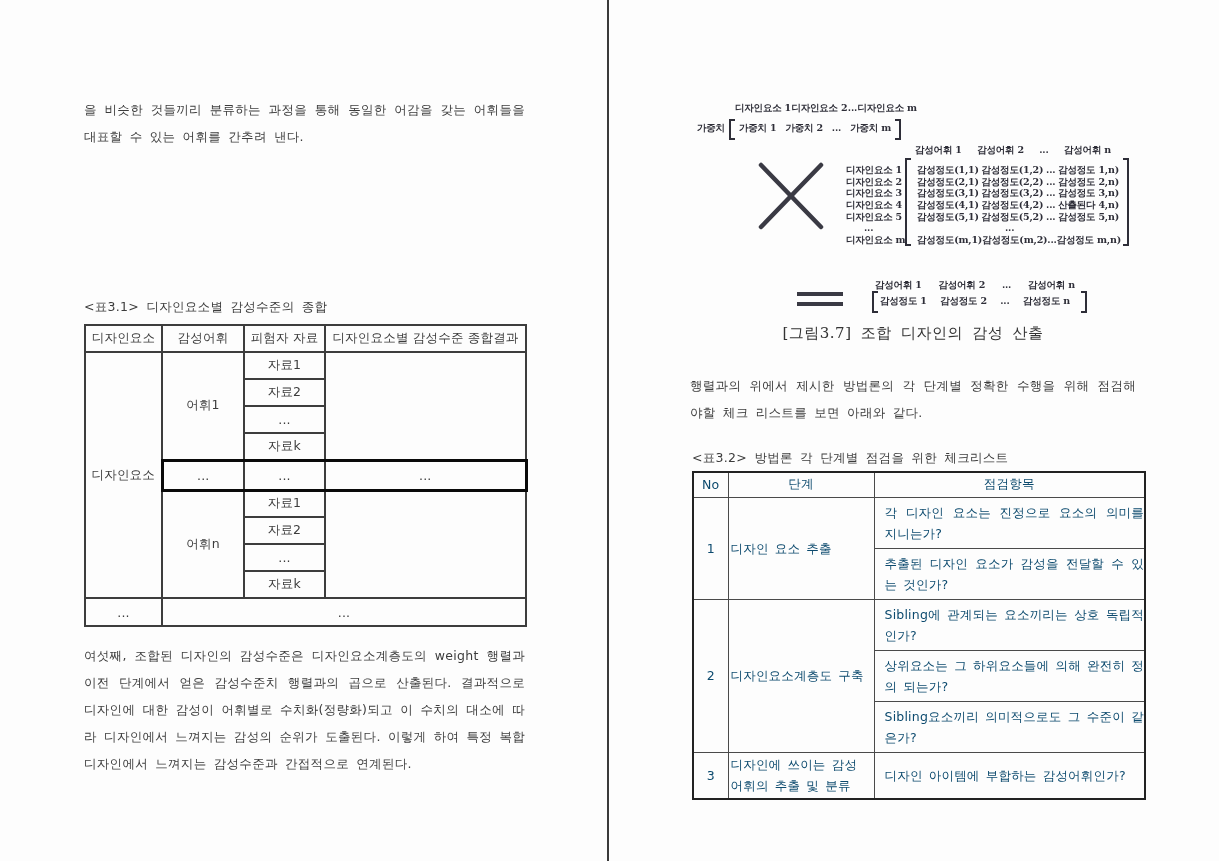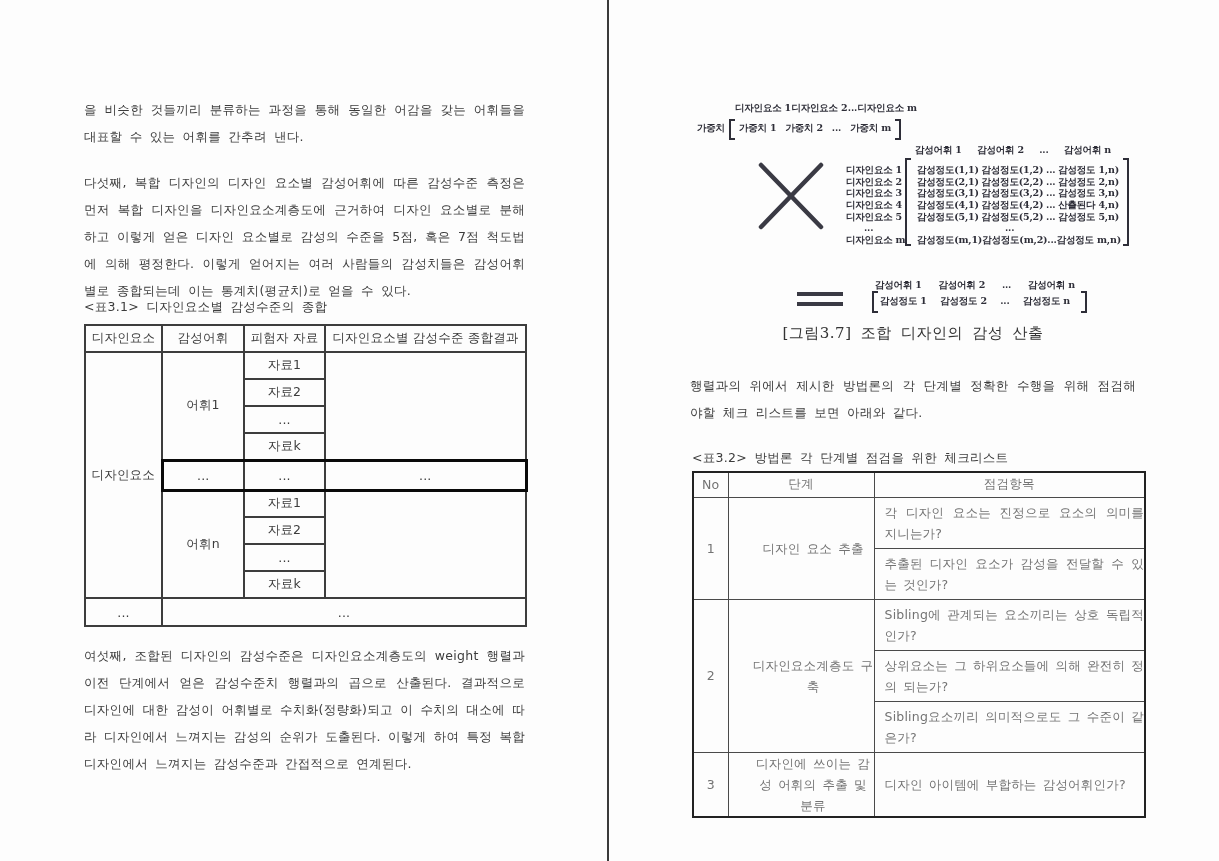--- a/index.html
+++ b/index.html
@@ -81,44 +81,43 @@
   .pr-para1 { left:82px; top:372px; width:446px; }
   .pr-cap   { left:84px; top:450px; }
 
   table.t2 {
     position:absolute; left:84px; top:471px; width:452px;
     border-collapse:collapse; table-layout:fixed;
     border:2px solid #222;
   }
   table.t2 td, table.t2 th {
     border:1px solid #4a4a4a;
-    font-size:12.5px; font-weight:normal; color:#737373;
+    font-size:12.5px; font-weight:normal; color:#0c4a6e;
     vertical-align:middle; letter-spacing:0.2px;
   }
   table.t2 th { text-align:center; height:24px; }
   table.t2 td.no-cell { text-align:center; }
-  table.t2 td.stage-cell { padding-left:24px; text-align:center; line-height:21px; word-spacing:2px;margin-left:48px; }
+  table.t2 td.stage-cell { padding-left:2px; text-align:left; line-height:21px; word-spacing:2px;margin-left:48px; }
   table.t2 td.chk-cell { padding:4px 0 4px 10px; text-align:justify; line-height:21px; word-spacing:2px; }
   table.t2 tr.h2  { height:25px; }
   table.t2 tr.r1a { height:45px; }
   table.t2 tr.r1b { height:42px; }
   table.t2 tr.r2a { height:42px; }
   table.t2 tr.r2b { height:42px; }
   table.t2 tr.r2c { height:41px; }
   table.t2 tr.r3  { height:47px; }
 </style>
 </head>
 <body>
 
 <div class="page-divider"></div>
 
 <div class="page page-left">
 
   <p class="body-text pl-para1">을 비슷한 것들끼리 분류하는 과정을 통해 동일한 어감을 갖는 어휘들을 대표할 수 있는 어휘를 간추려 낸다.</p>
-  <p class="body-text pl-para2">다섯째, 복합 디자인의 디자인 요소별 감성어휘에 따른 감성수준 측정은 먼저 복합 디자인을 디자인요소계층도에 근거하여 디자인 요소별로 분해하고 이렇게 얻은 디자인 요소별로 감성의 수준을 5점, 혹은 7점 척도법에 의해 평정한다. 이렇게 얻어지는 여러 사람들의 감성치들은 감성어휘별로 종합되는데 이는 통계치(평균치)로 얻을 수 있다.</p>
 
   <div class="tbl-caption pl-cap">&lt;표3.1&gt; 디자인요소별 감성수준의 종합</div>
 
   <table class="t1">
     <colgroup>
         <col style="width:77px">
         <col style="width:82px">
         <col style="width:81px">
         <col style="width:201px">
       </colgroup>

